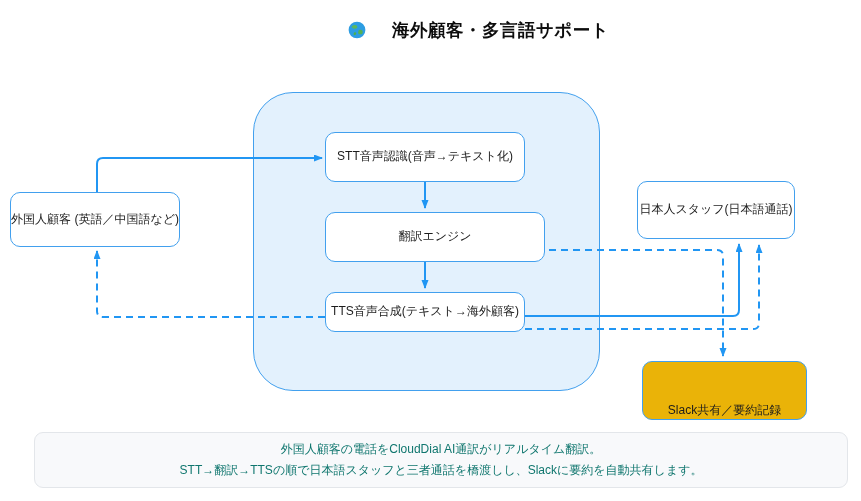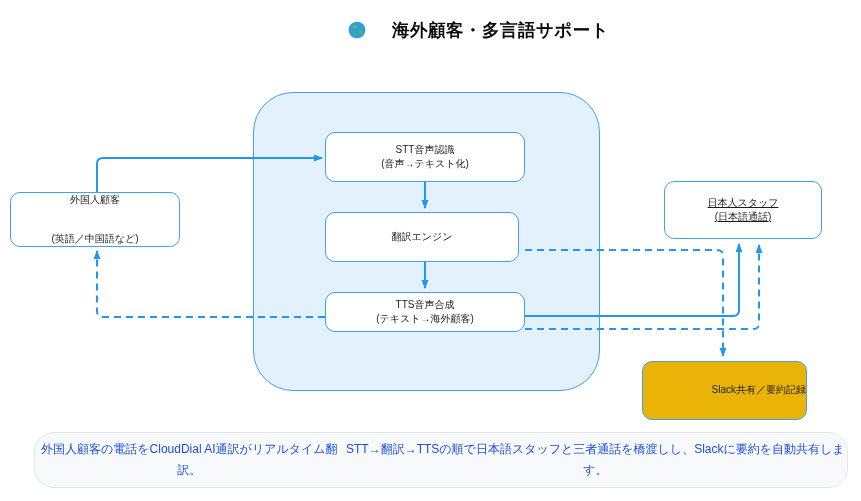--- a/index.html
+++ b/index.html
@@ -23,35 +23,35 @@
   
   .pipeline{
     position:absolute;left:253px;top:92px;width:347px;height:299px;
     background:#e3f1fd;border:1.5px solid #42a0ee;border-radius:40px;
     box-sizing:border-box;
   }
   
   .node{
     position:absolute;box-sizing:border-box;
     background:#ffffff;border:1.5px solid #42a0ee;border-radius:10px;
-    display:flex;flex-direction:column;align-items:center;justify-content:center;
-    font-size:10px;color:#1c1c1c;line-height:1.45;text-align:center;
+    display:flex;align-items:center;justify-content:center;
+    font-size:12px;color:#1c1c1c;line-height:1.45;text-align:center;
   }
   .node-stt{left:325px;top:132px;width:200px;height:50px;}
-  .node-translate{left:325px;top:212px;width:194px;height:50px;}
+  .node-translate{left:325px;top:212px;width:220px;height:50px;}
   .node-tts{left:325px;top:292px;width:200px;height:40px;}
   .node-foreign{left:10px;top:192px;width:170px;height:55px;justify-content:space-between;}
-  .node-staff{left:664px;top:181px;width:158px;height:58px;text-decoration:underline;}
+  .node-staff{left:637px;top:181px;width:158px;height:58px;}
   .node-slack{left:642px;top:361px;width:165px;height:59px;background:#eab308;align-items:flex-end;}
   
   .footer{
     position:absolute;left:34px;top:432px;width:814px;height:56px;box-sizing:border-box;
-    background:#f8f9fb;border:1px solid #e3e6ea;border-radius:20px;
-    display:flex;flex-direction:row;align-items:center;justify-content:center;
-    font-size:12px;color:#1d4ed8;line-height:1.75;text-align:center;
+    background:#f8f9fb;border:1px solid #e3e6ea;border-radius:9px;
+    display:flex;flex-direction:column;align-items:center;justify-content:center;
+    font-size:12px;color:#0f766e;line-height:1.75;text-align:center;
   }
 </style>
 </head>
 <body>
 
 <div class="canvas">
 
   <div class="title-row">
     <span class="globe">
       <svg viewBox="0 0 20 20" width="18" height="18">

